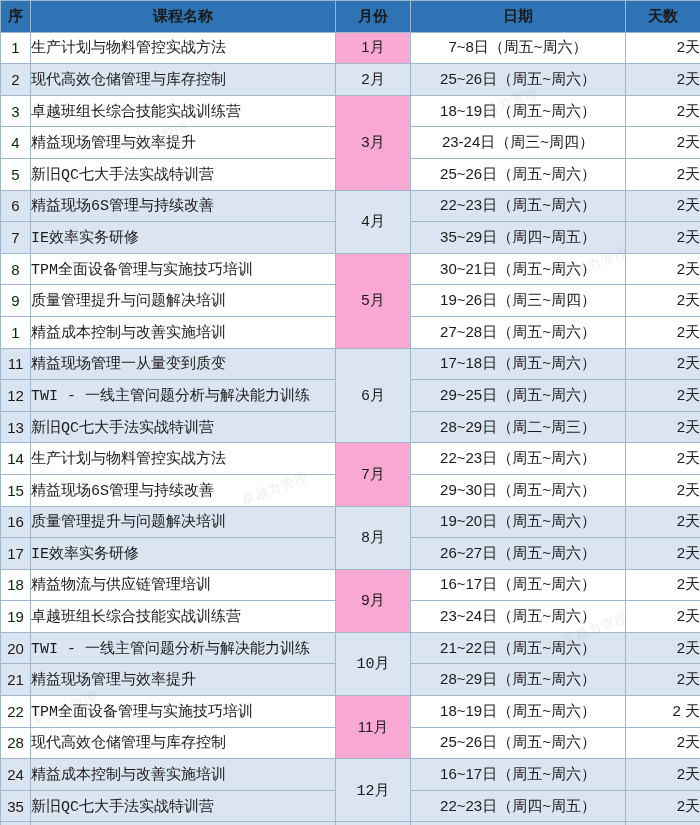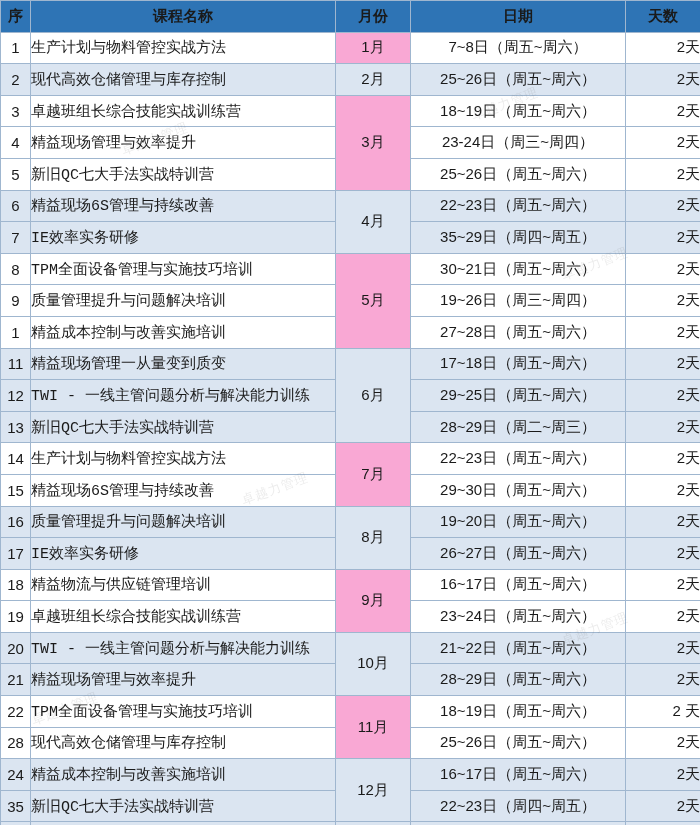--- a/index.html
+++ b/index.html
@@ -67,21 +67,21 @@
   td.days {
     text-align: right;
     font-size: 15px;
   }
   tr.shaded td {
     background: #dbe5f1;
   }
   tr.plain td {
     background: #ffffff;
   }
-  td.month.shaded-cell { background: #dbe5f1; }
+  td.month.shaded-cell { background: #dbe5f1; font-family: Liberation Mono, monospace; }
   td.month.plain-cell { background: #f9a8d4; }
 
   tr.last-row td {
     background: #dbe5f1;
     font-weight: bold;
   }
   tr.last-row td.idx,
   tr.last-row td.name,
   tr.last-row td.month,
   tr.last-row td.days {

